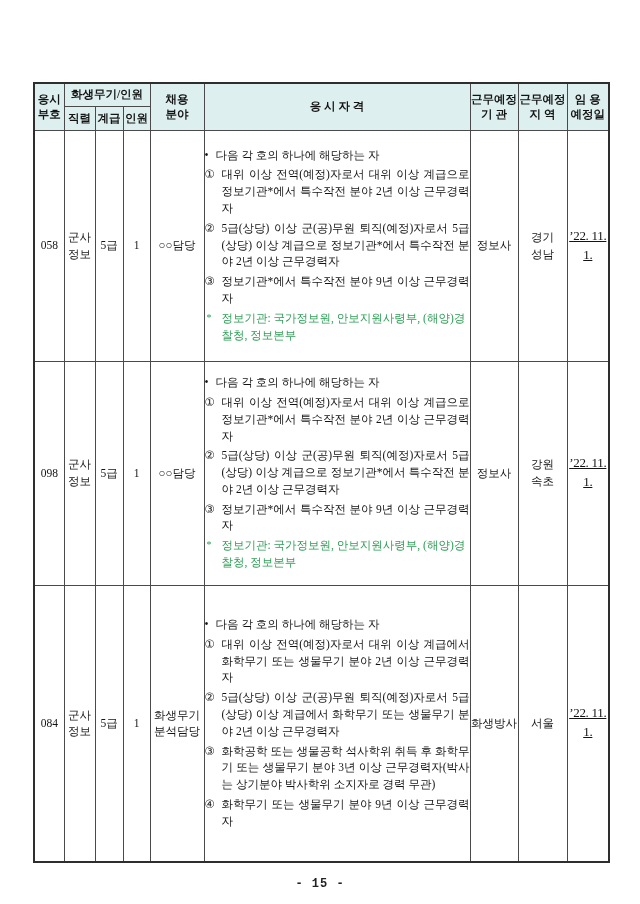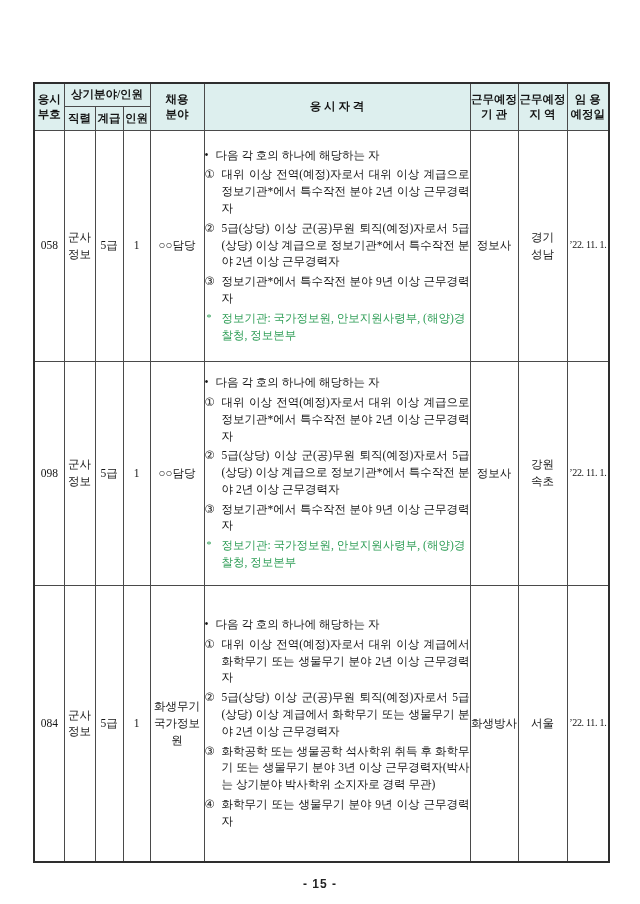--- a/index.html
+++ b/index.html
@@ -24,25 +24,25 @@
   td.c {
     text-align:center; vertical-align:middle; font-size:11.5px;
     line-height:1.45; white-space:pre-line;
   }
   td.qual { vertical-align:middle; padding:6px 6px 6px 8px; font-size:11.5px; line-height:1.46; }
   .qitem { position:relative; padding-left:17px; margin:3px 0; text-align:justify; }
   .qitem .qm { position:absolute; left:0; top:0; }
   .qitem.bullet { padding-left:11px; margin:2px 0; text-align:left; }
   .qitem.note { color:#2f9e57; text-align:left; }
   .qitem.note .qm { left:2px; top:1px; font-size:10px; }
-  td.date { font-size:10px; letter-spacing:-0.3px; }
+  td.date { font-size:13px; letter-spacing:-0.3px;text-decoration:underline; }
 
   .pageno {
     position:absolute; left:0; right:0; top:858px; text-align:center;
-    font-family:Liberation Sans, sans-serif;
+    font-family:Liberation Mono, monospace;
     font-weight:bold; font-size:12px; color:#222; letter-spacing:1px;
   }
 </style>
 </head>
 <body>
 
 <div class="page">
 
   <table class="doc">
     <colgroup>
@@ -53,21 +53,21 @@
         <col style="width:54px">
         <col style="width:266px">
       <col style="width:48px">
         <col style="width:49px">
         <col style="width:42px">
     </colgroup>
     <thead>
       <tr class="h1">
         <th rowspan="2">응시
 부호</th>
-        <th colspan="3">상기분야/인원</th>
+        <th colspan="3">화생무기/인원</th>
         <th rowspan="2">채용
 분야</th>
         <th rowspan="2">응 시 자 격</th>
         <th rowspan="2">근무예정
 기  관</th>
         <th rowspan="2">근무예정
 지  역</th>
         <th rowspan="2">임  용
 예정일</th>
       </tr>
@@ -119,21 +119,21 @@
         <td class="c date">’22. 11. 1.</td>
       </tr>
 
       <tr style="height:277px;">
         <td class="c">084</td>
         <td class="c">군사
 정보</td>
         <td class="c">5급</td>
         <td class="c">1</td>
         <td class="c">화생무기
-국가정보원</td>
+분석담당</td>
         <td class="qual">
           <div class="qitem bullet"><span class="qm">•</span><span class="qt">다음 각 호의 하나에 해당하는 자</span></div>
           <div class="qitem"><span class="qm">①</span><span class="qt">대위 이상 전역(예정)자로서 대위 이상 계급에서 화학무기 또는 생물무기 분야 2년 이상 근무경력자</span></div>
           <div class="qitem"><span class="qm">②</span><span class="qt">5급(상당) 이상 군(공)무원 퇴직(예정)자로서 5급(상당) 이상 계급에서 화학무기 또는 생물무기 분야 2년 이상 근무경력자</span></div>
           <div class="qitem"><span class="qm">③</span><span class="qt">화학공학 또는 생물공학 석사학위 취득 후 화학무기 또는 생물무기 분야 3년 이상 근무경력자(박사는 상기분야 박사학위 소지자로 경력 무관)</span></div>
           <div class="qitem"><span class="qm">④</span><span class="qt">화학무기 또는 생물무기 분야 9년 이상 근무경력자</span></div>
         </td>
         <td class="c">화생방사</td>
         <td class="c">서울</td>
         <td class="c date">’22. 11. 1.</td>

